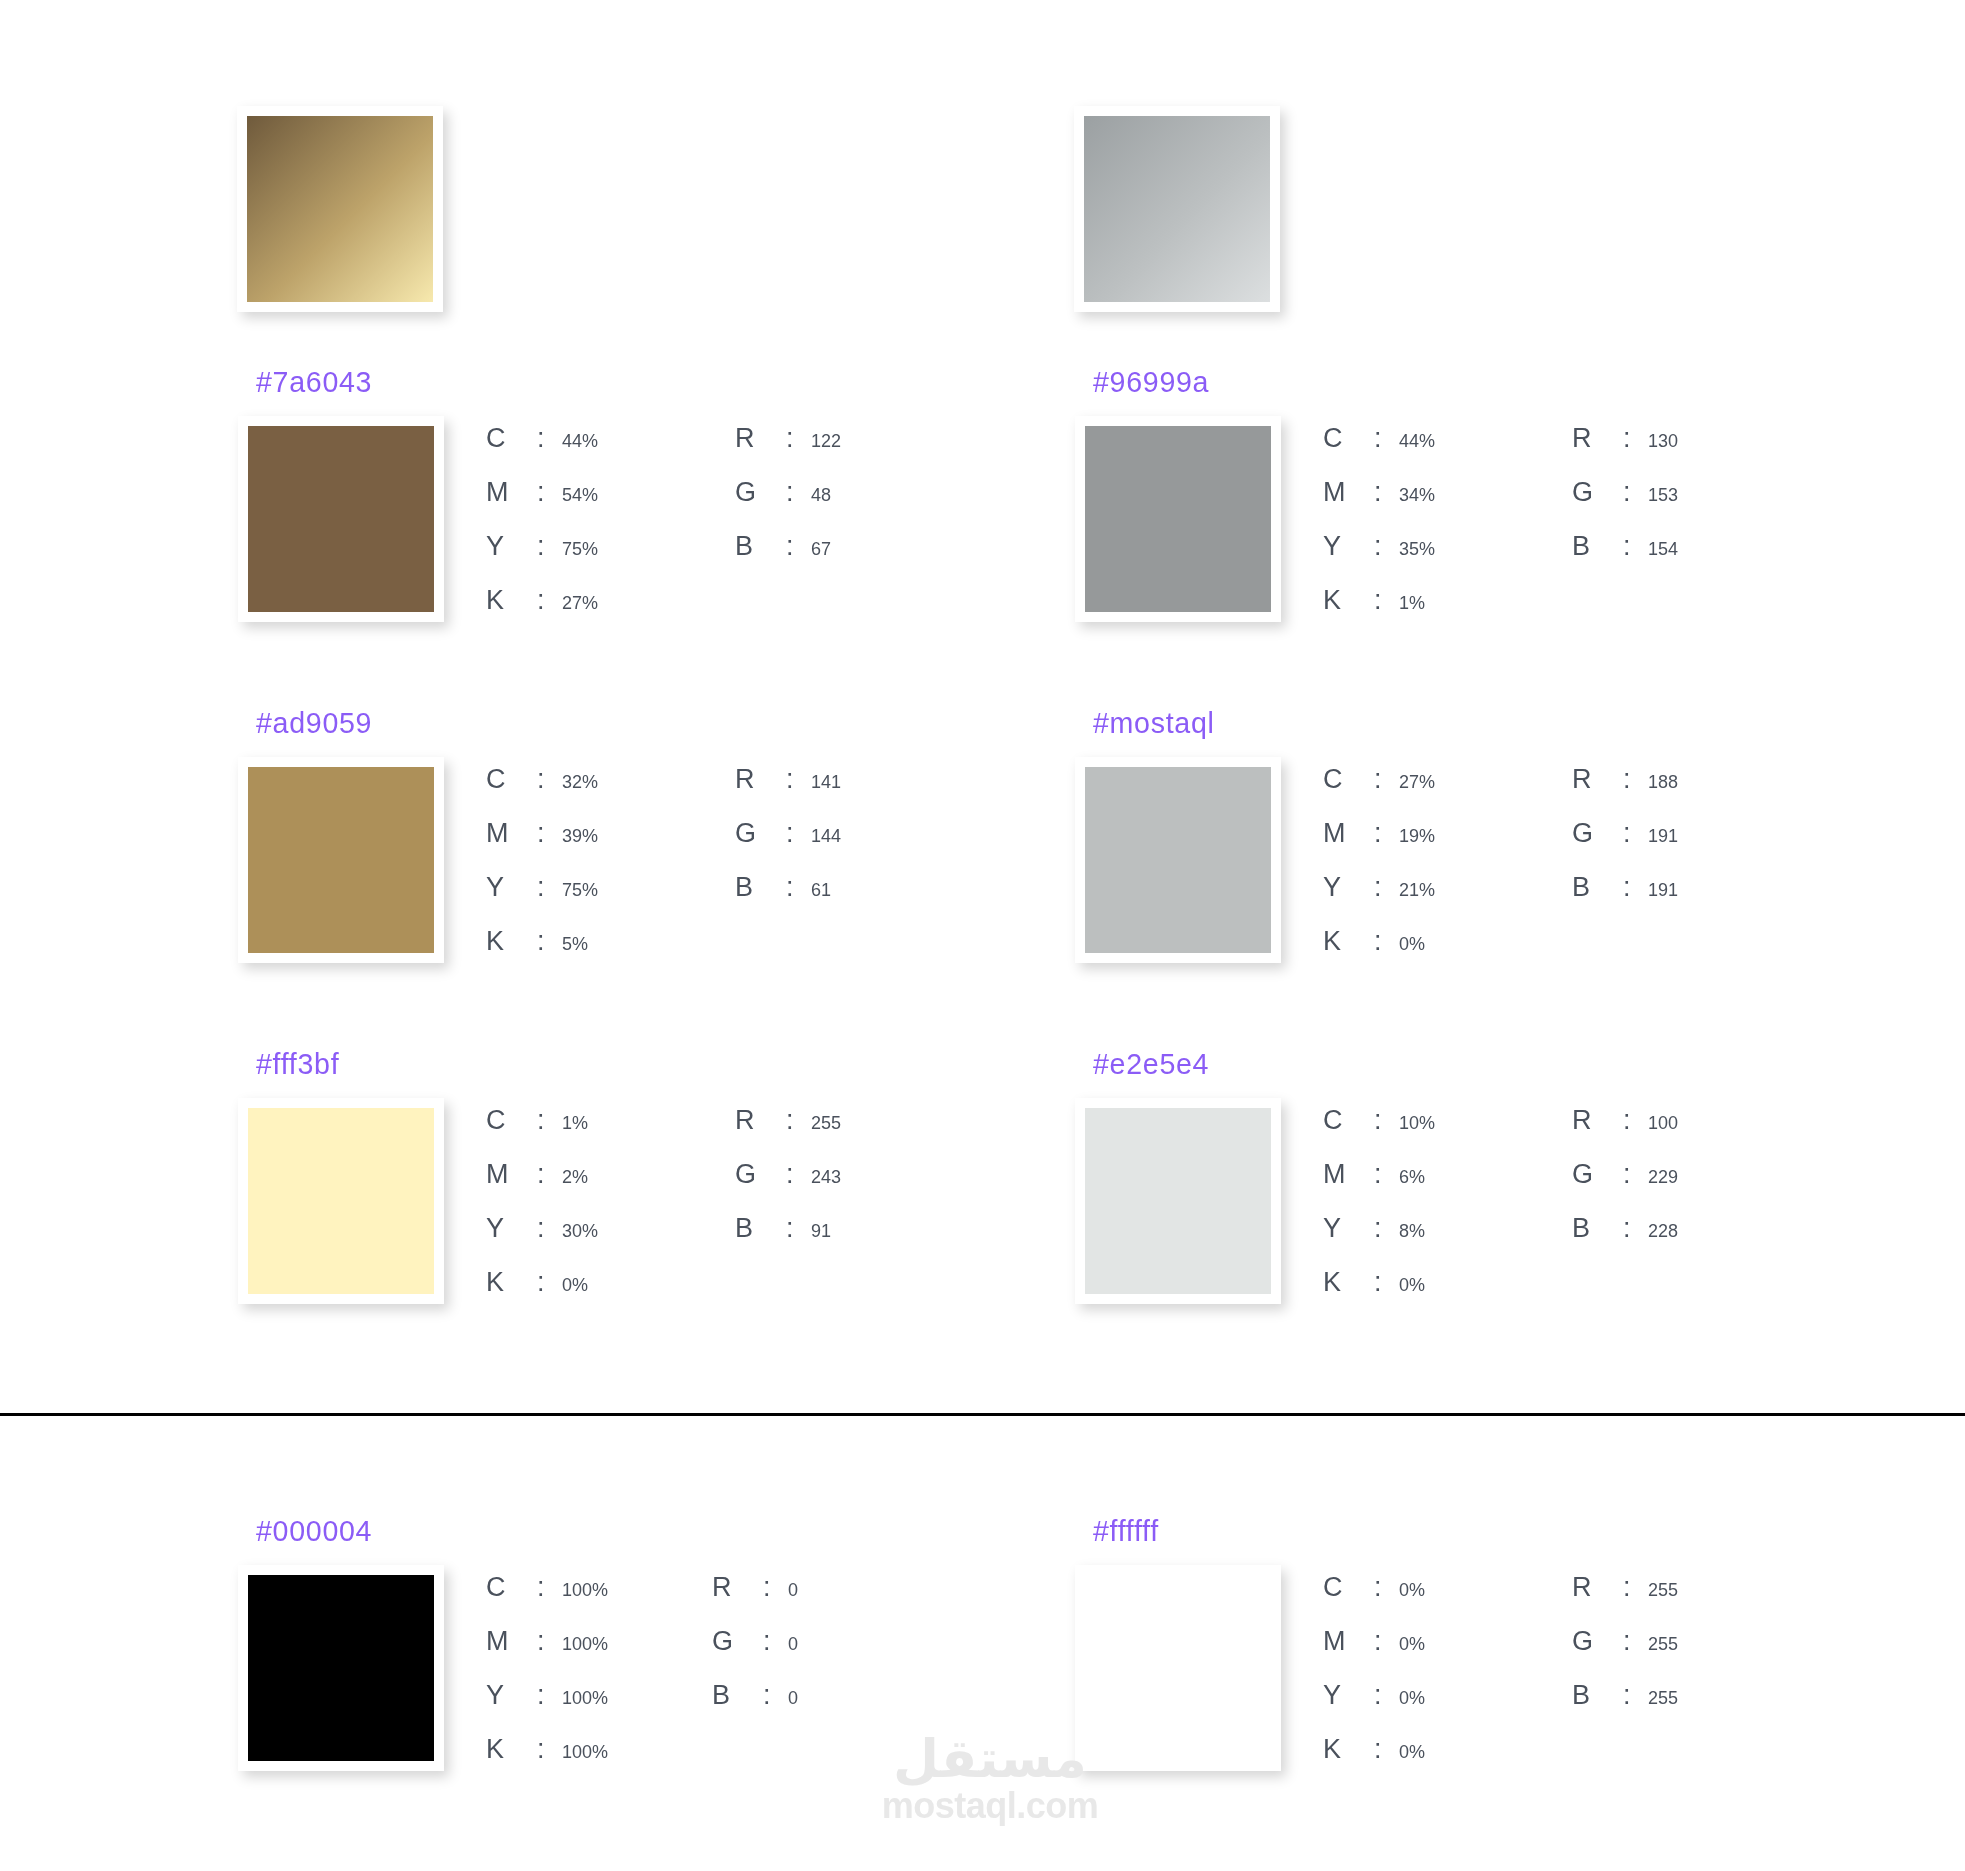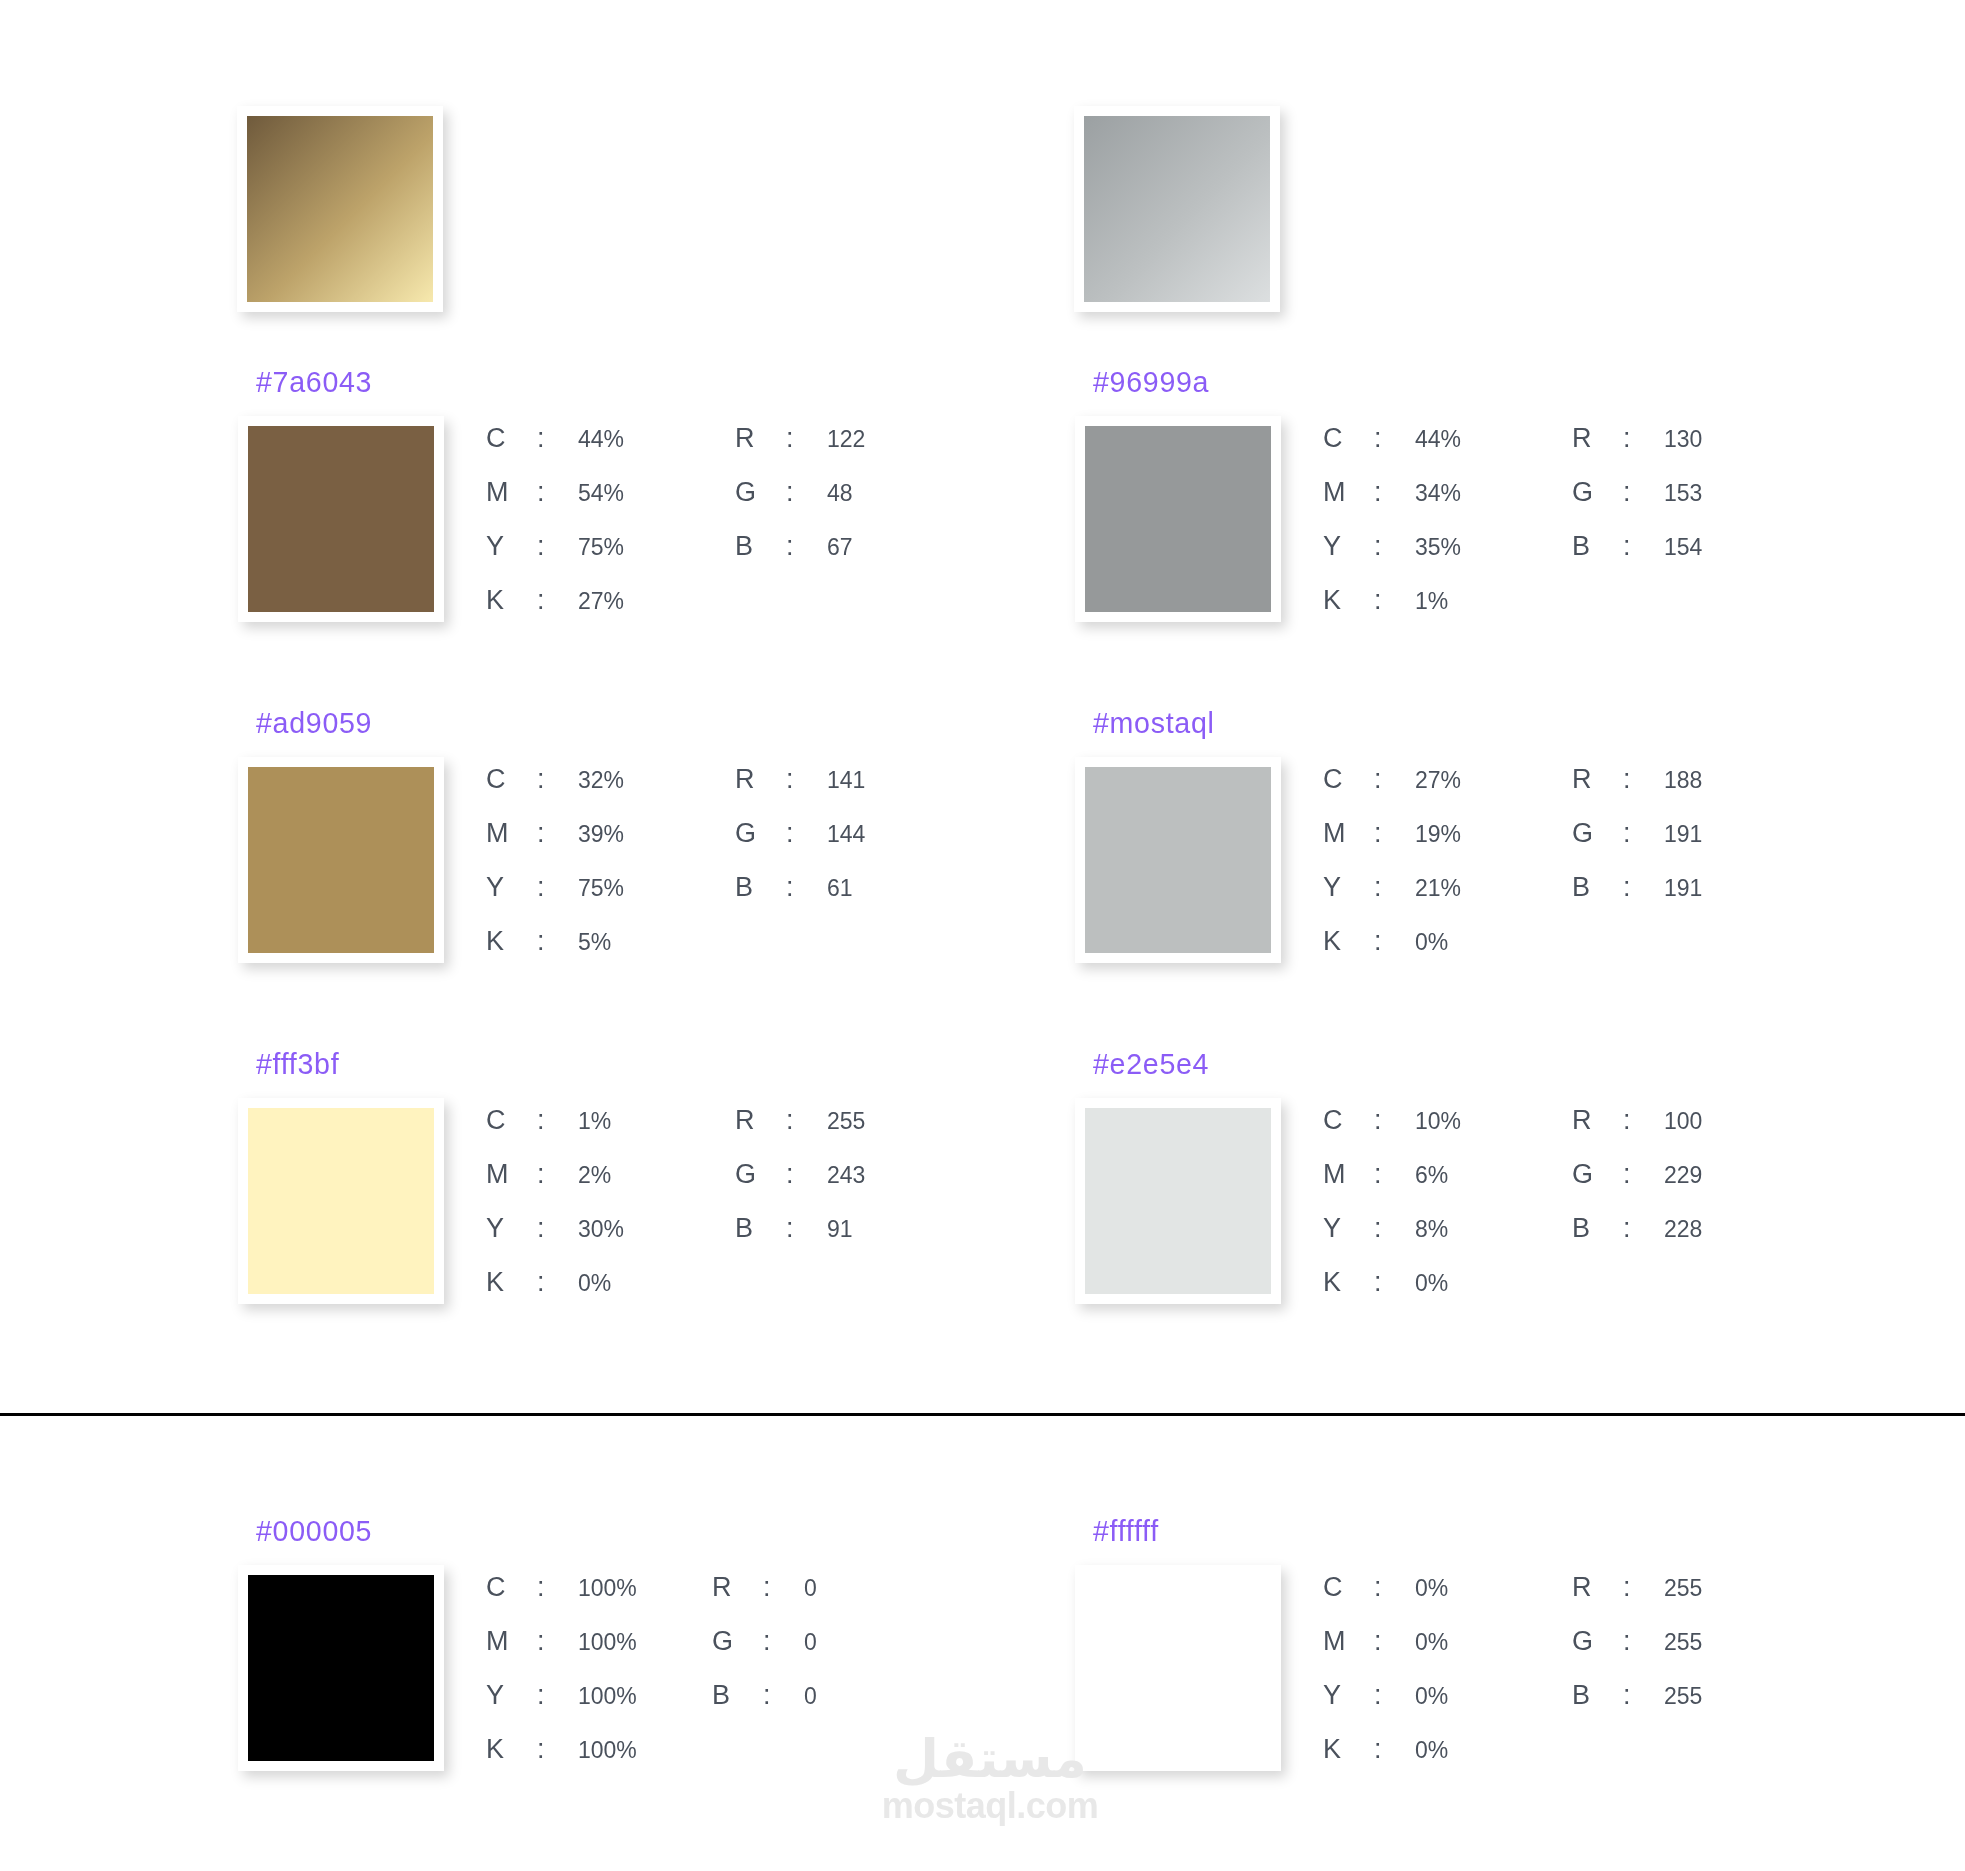--- a/index.html
+++ b/index.html
@@ -118,23 +118,22 @@
     font-size: 27px;
     width: 51px;
     display: inline-block;
   }
   .vsep {
     font-size: 27px;
     width: 25px;
     display: inline-block;
   }
   .vval {
-    font-size: 23px;
+    font-size: 18px;
     display: inline-block;
-    margin-left: 16px;
   }
 
   
   #section-divider {
     position: absolute;
     left: 0;
     top: 1413px;
     width: 1965px;
     height: 3.2px;
     background: #000000;
@@ -493,21 +492,21 @@
   </div>
 
 </div>
 
 <div id="section-divider" style="background: rgb(0, 0, 0);"></div>
 
 <div class="bottom-grid">
 
   <div class="bottom-col" id="bcol-left">
     <div class="swatch-block">
-      <div class="hex-label">#000005</div>
+      <div class="hex-label">#000004</div>
       <div class="swatch-card">
         <div class="fill" style="background: rgb(0, 0, 0);"></div>
       </div>
       <div class="values">
         <div class="values-cmyk">
           <div class="vrow">
             <span class="vkey">C</span>
             <span class="vsep">:</span>
             <span class="vval">100%</span>
           </div>

